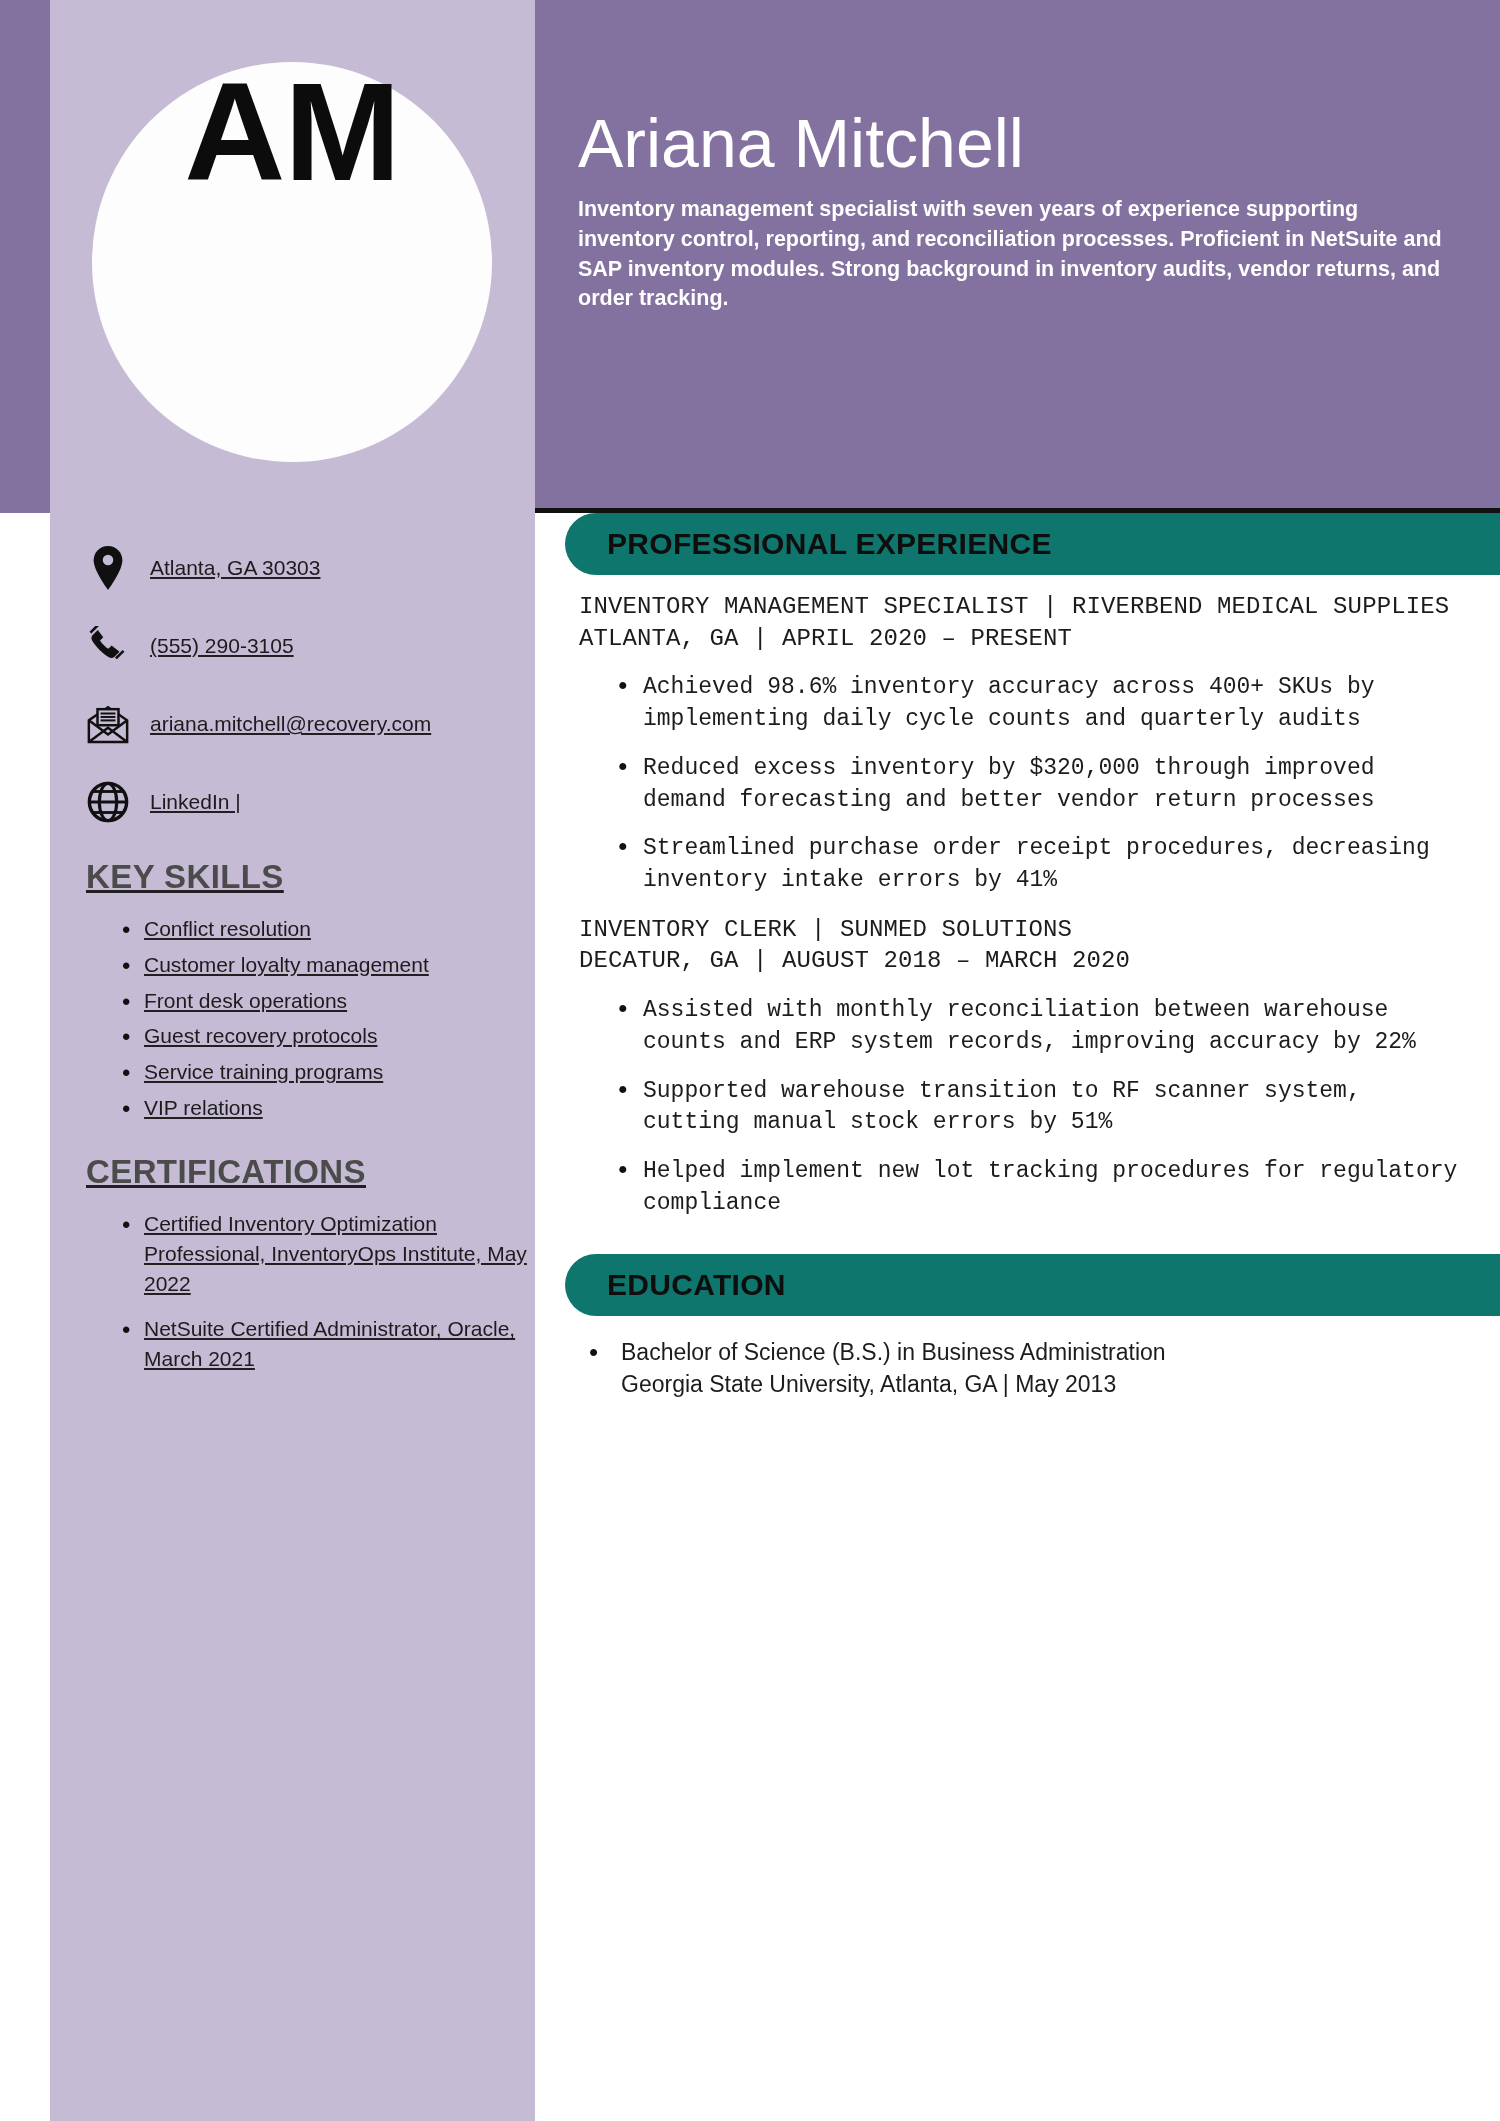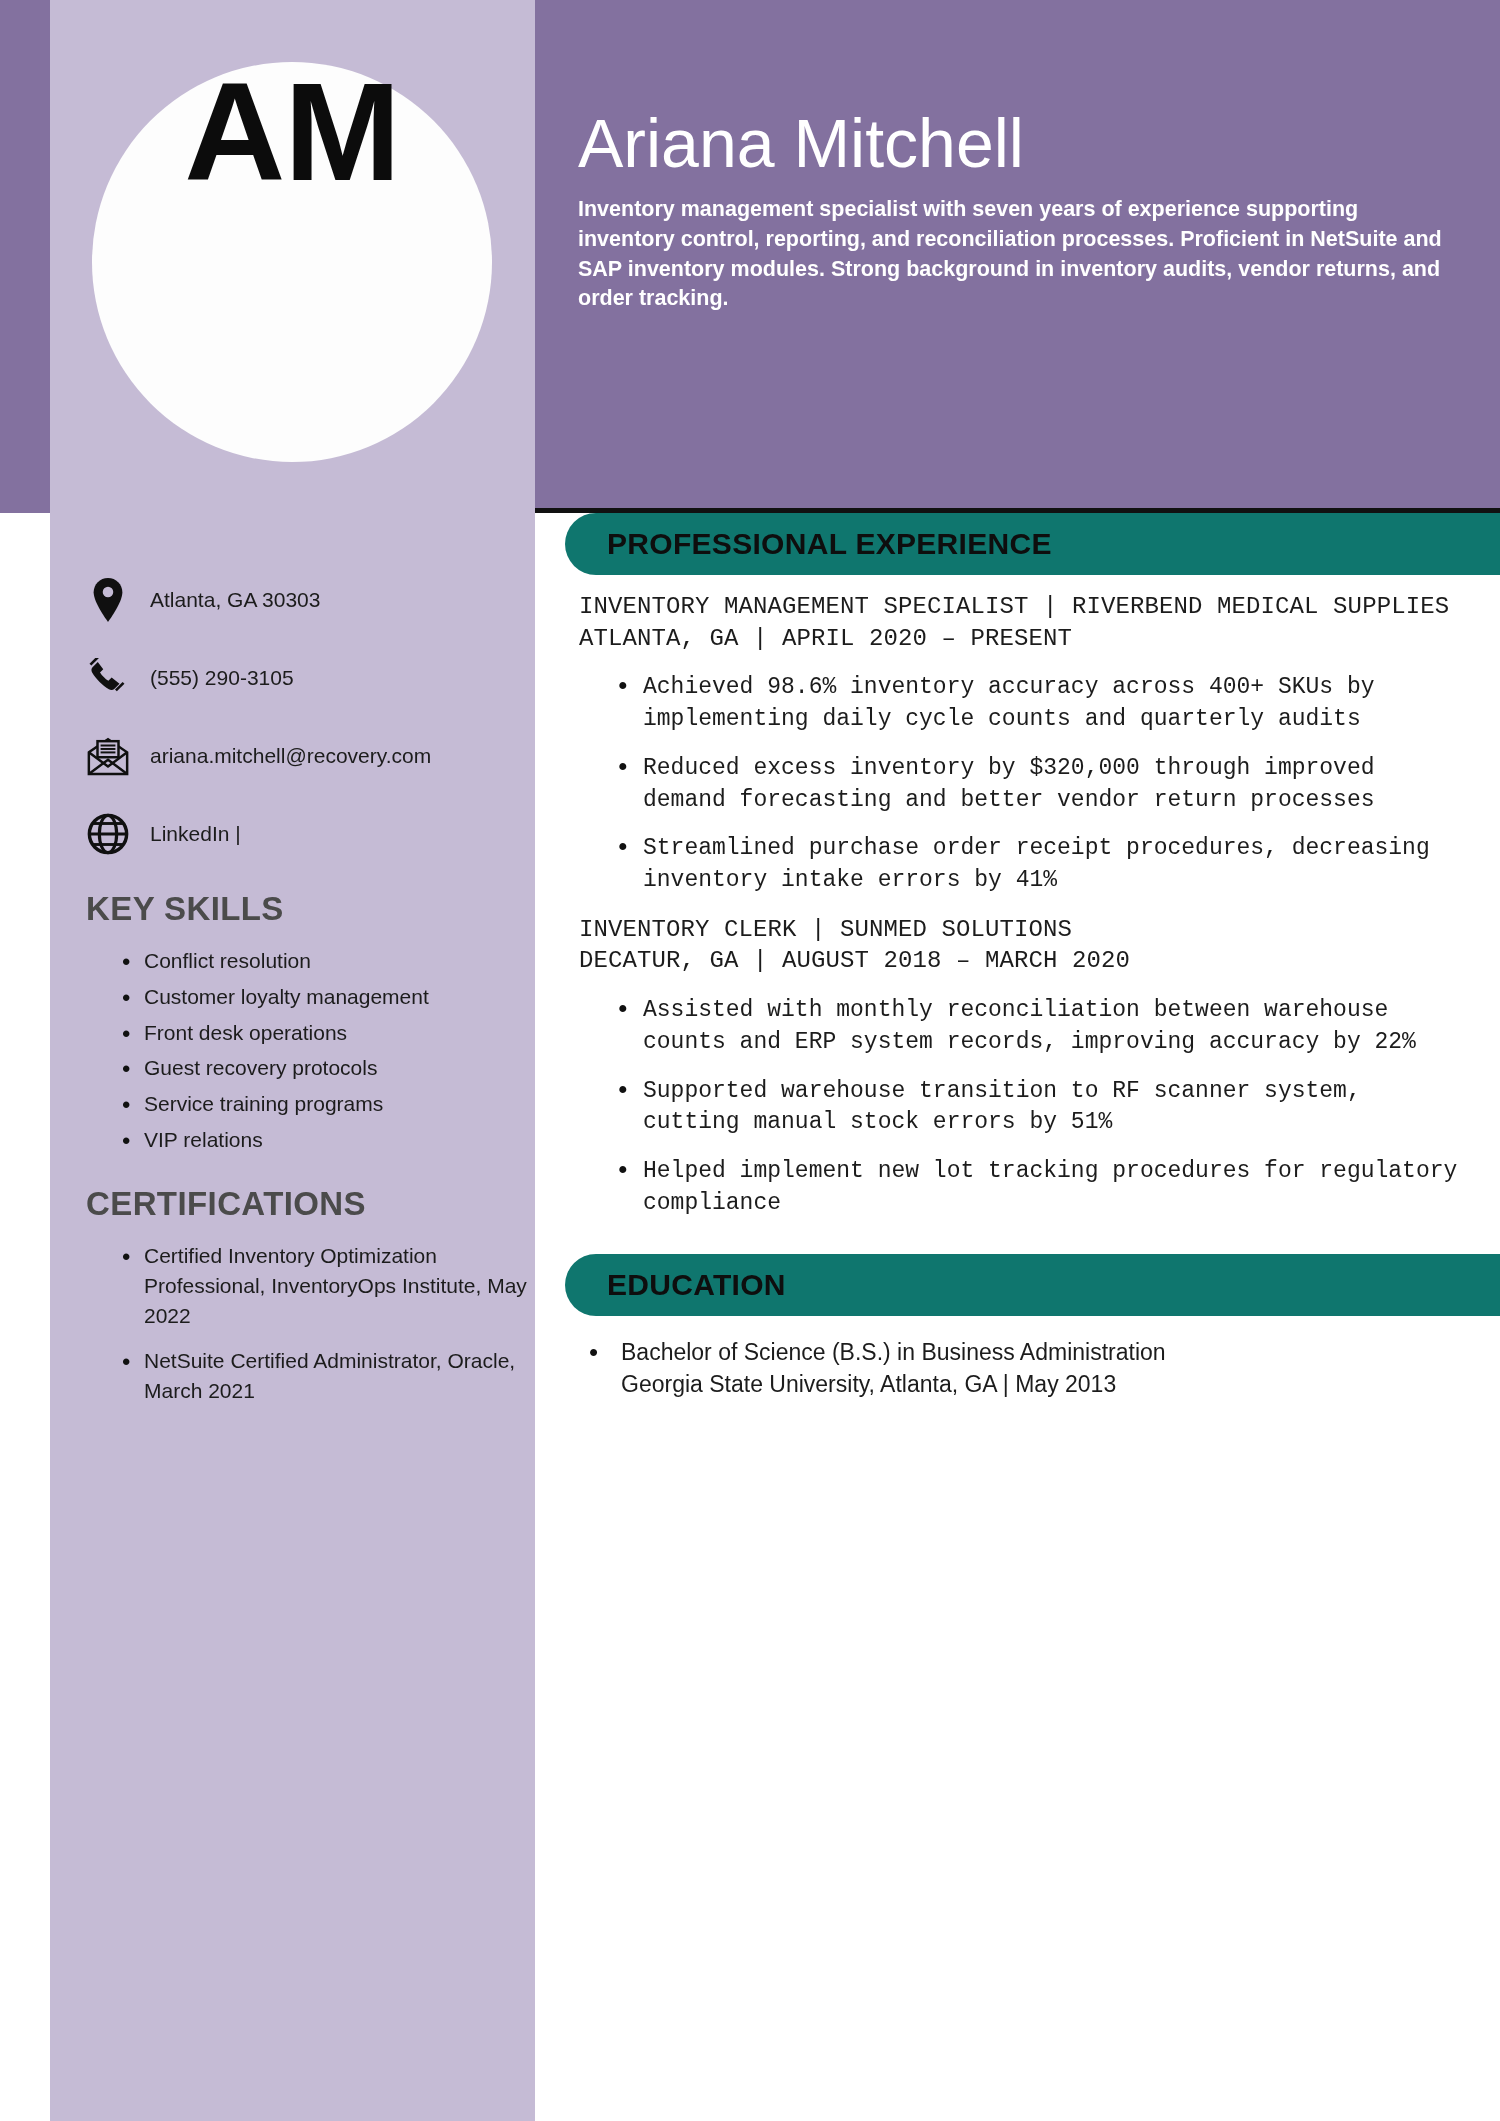--- a/index.html
+++ b/index.html
@@ -58,21 +58,21 @@
   .job-title {
     color:#ffffff; font-size:29px; font-weight:bold;
     margin-bottom:22px; letter-spacing:.1px;
   }
   .summary {
     color:#ffffff; font-size:21.5px; font-weight:bold;
     line-height:1.38; max-width:880px;
   }
 
   
-  .sidebar { position:absolute; left:50px; top:540px; width:538px; padding:38px 30px 0 36px; }
+  .sidebar { position:absolute; left:50px; top:508px; width:538px; padding:38px 30px 0 36px;text-decoration:underline; }
 
   .contact-list { list-style:none; }
   .contact-row {
     display:flex; align-items:flex-start; gap:20px; margin-bottom:34px;
   }
   .contact-icon {
     width:44px; min-width:44px; height:44px;
     display:flex; align-items:center; justify-content:center;
   }
   .contact-icon svg { display:block; }

